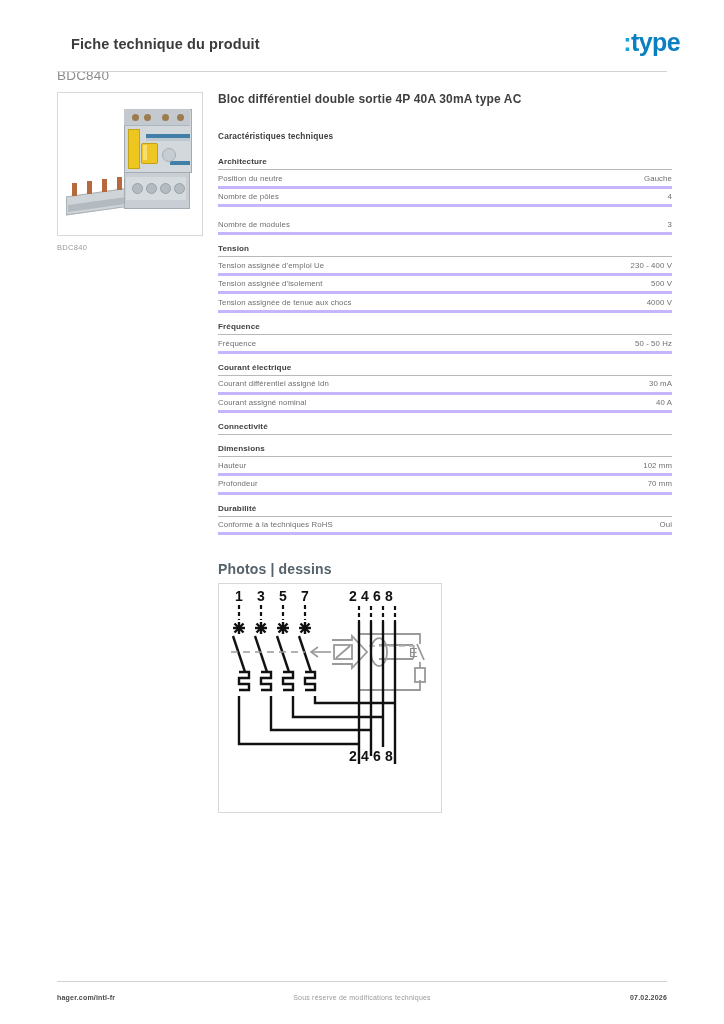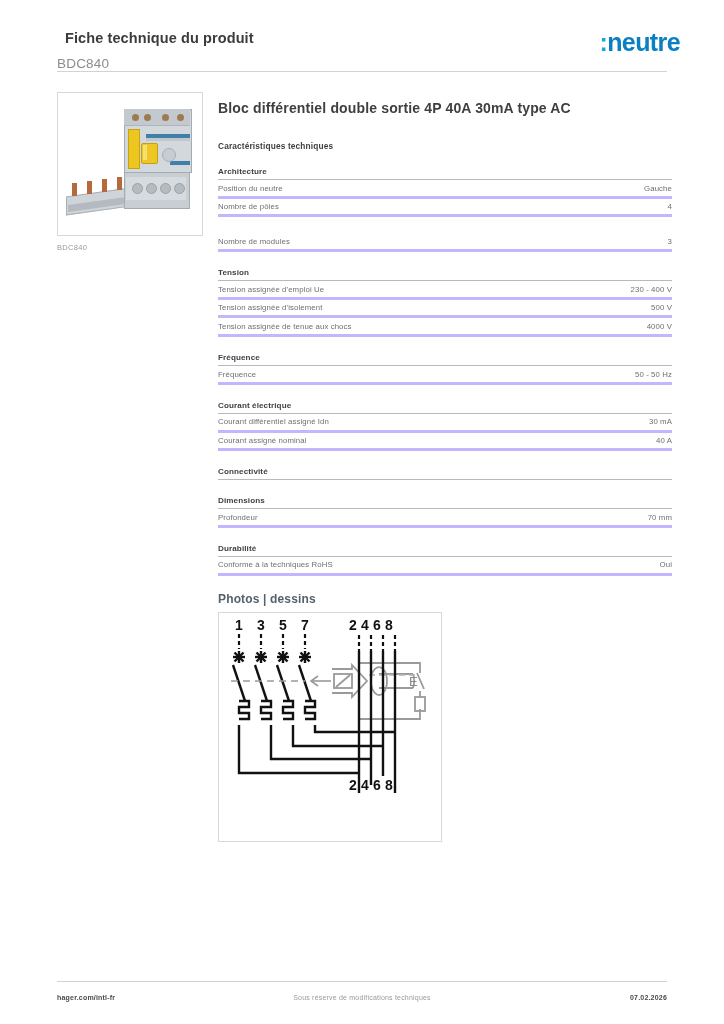--- a/index.html
+++ b/index.html
@@ -26,21 +26,21 @@
   .header-title-wrap {
     position: absolute;
     left: 57px; top: 22px;
   }
   .doc-title {
     font-size: 14.5px;
     font-weight: bold;
     color: #3c3c3c;
     letter-spacing: 0.1px;
     line-height: 17px;
-    margin: 8px;
+    margin: 14px;
   }
   .doc-subtitle {
     font-size: 13.5px;
     font-weight: normal;
     color: #8d8d8d;
     line-height: 17px;
     margin: 0;
     letter-spacing: 0.2px;
   }
   .logo {
@@ -88,34 +88,34 @@
   .pd { position: absolute; }
 
   
   .content {
     position: absolute;
     left: 218px;
     top: 92px;
     width: 454px;
   }
   .product-name {
-    font-size: 14px;
+    font-size: 12px;
     font-weight: bold;
     color: #3f3f3f;
     letter-spacing: 0.15px;
-    margin: 8px 0 25px 0;
+    margin: 0 0 25px 0;
   }
   .specs-title {
     font-size: 8.3px;
     font-weight: bold;
     color: #3f3f3f;
     letter-spacing: 0.15px;
     margin: 0 0 16px 0;
   }
-  .group { margin-bottom: 16px; }
+  .group { margin-bottom: 9px; }
   .group-title {
     font-size: 8.1px;
     font-weight: bold;
     color: #3f3f3f;
     letter-spacing: 0.1px;
     padding-bottom: 3px;
     border-bottom: 1px solid #b9b9b9;
   }
   .row {
     display: flex;
@@ -125,25 +125,25 @@
     color: #6f6f6f;
     padding: 3.5px 0 3.2px 0;
     border-bottom: 3px solid #c4b5fd;
     letter-spacing: 0.1px;
   }
   .row .label { text-align: left; }
   .row .value { text-align: right; white-space: nowrap; padding-left: 12px; }
 
   
   .drawings-title {
-    font-size: 12px;
+    font-size: 14px;
     font-weight: bold;
     color: #55626b;
     letter-spacing: 0.15px;
-    margin: 14px 0 6px 0;
+    margin: 26px 0 6px 0;
   }
   .diagram-box {
     width: 222px;
     height: 228px;
     border: 1px solid #d8d8d8;
     background: #fff;
     position: relative;
   }
 
   
@@ -184,21 +184,21 @@
   }
 </style>
 </head>
 <body>
 
 <div class="header">
   <div class="header-title-wrap">
     <div class="doc-title">Fiche technique du produit</div>
     <div class="doc-subtitle">BDC840</div>
   </div>
-  <div class="logo"><span class="colon">:</span><span>neutre</span></div>
+  <div class="logo"><span class="colon">:</span><span>type</span></div>
   <div class="header-rule"></div>
 </div>
 
 <div class="photo-box">
   <div class="prod">
 
     <div class="pd" style="left:8px;top:99px;width:62px;height:17px;background:#cfd4d8;border:1px solid #a9b0b6;transform:skewY(-8deg);"></div>
     <div class="pd" style="left:10px;top:108px;width:58px;height:7px;background:#b3bac0;transform:skewY(-8deg);"></div>
 
     <div class="pd" style="left:14px;top:90px;width:5px;height:13px;background:#b5693c;"></div>
@@ -287,20 +287,24 @@
         <div class="row">
           <span class="label">Courant assigné nominal</span>
           <span class="value">40 A</span>
         </div>
       </div>
       <div class="group">
         <div class="group-title">Connectivité</div>
       </div>
       <div class="group">
         <div class="group-title">Dimensions</div>
+        <div class="row">
+          <span class="label">Hauteur</span>
+          <span class="value">102 mm</span>
+        </div>
         <div class="row">
           <span class="label">Profondeur</span>
           <span class="value">70 mm</span>
         </div>
       </div>
       <div class="group">
         <div class="group-title">Durabilité</div>
         <div class="row">
           <span class="label">Conforme à la techniques RoHS</span>
           <span class="value">Oui</span>

